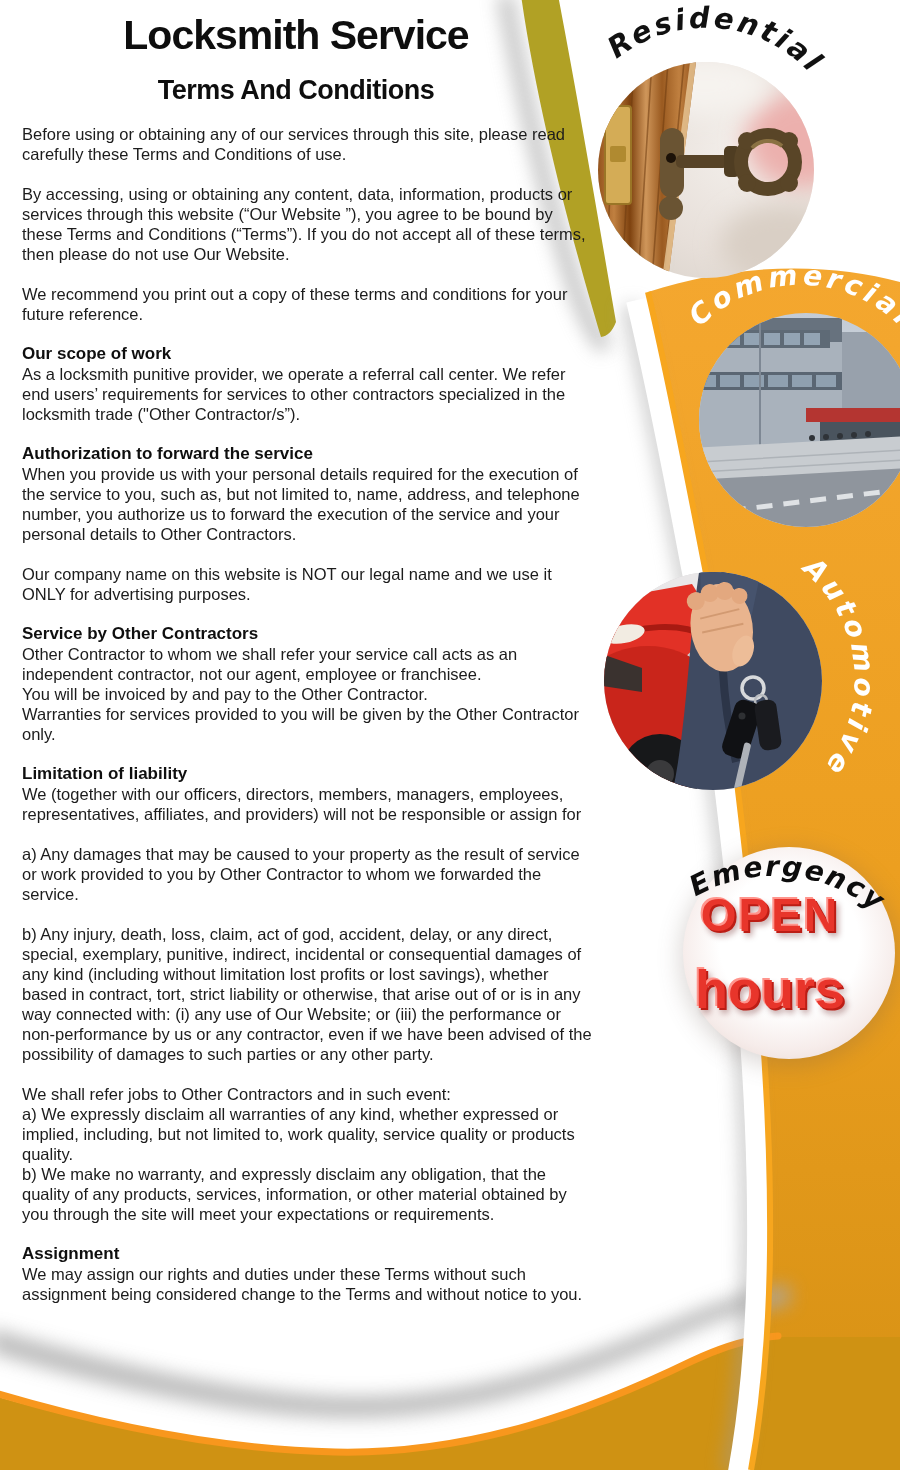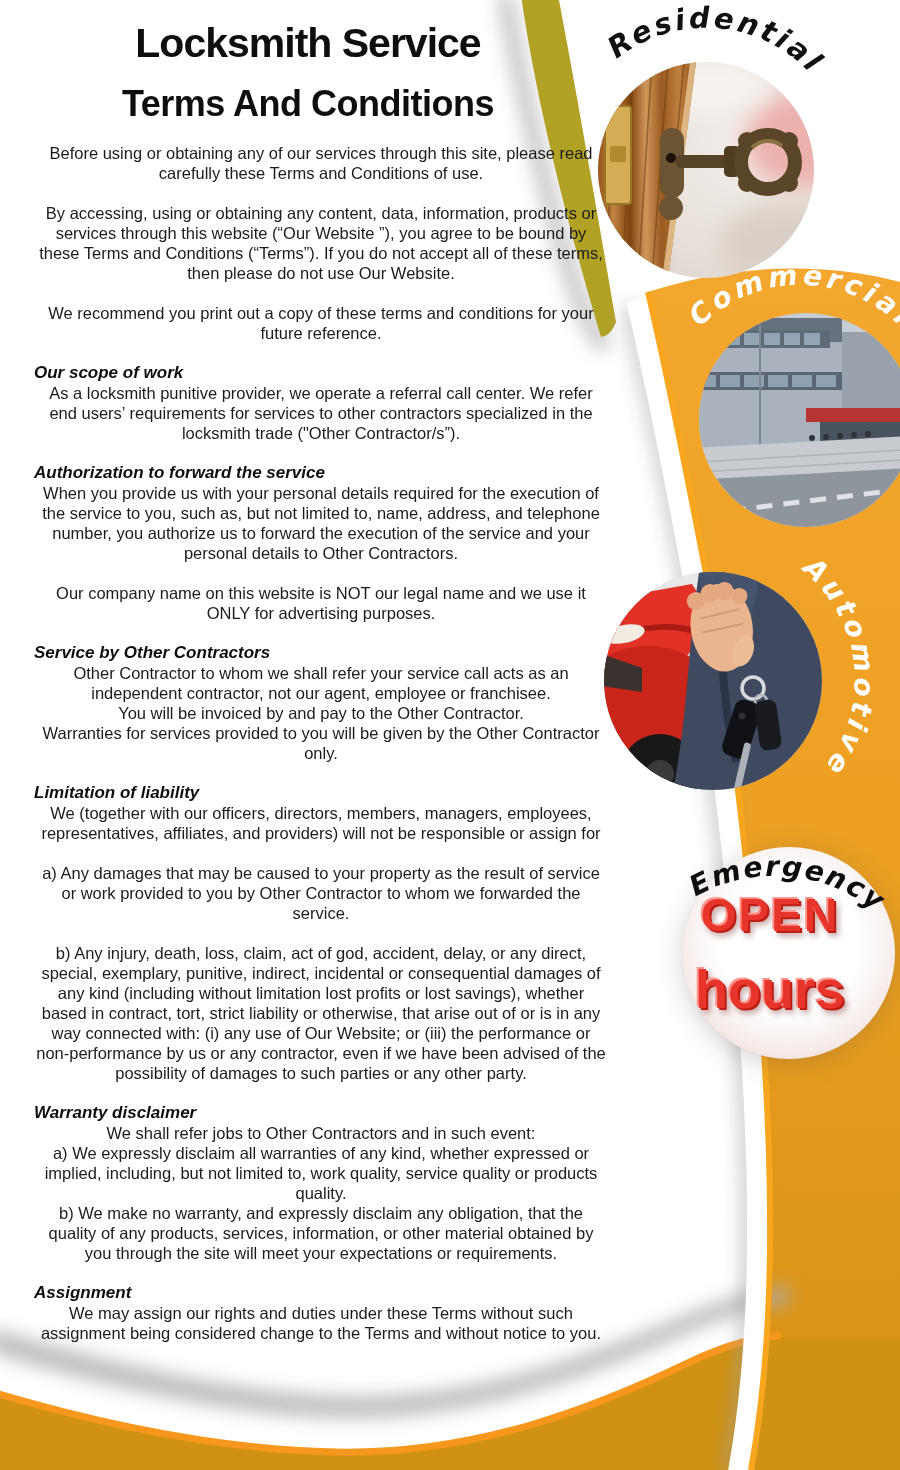--- a/index.html
+++ b/index.html
@@ -1,27 +1,27 @@
 <!DOCTYPE html>
 <html><head>
 <meta charset="utf-8">
 <style>
   html,body{margin:0;padding:0;background:#fff;}
   .page{position:relative;width:900px;height:1470px;overflow:hidden;background:#fff;
         font-family:"Liberation Sans",sans-serif;}
   svg.decor{position:absolute;left:0;top:0;z-index:0;}
 
-  .content{position:absolute;left:12px;top:0;width:618px;padding:12px 0 0 22px;z-index:2;color:#1c1c1c;}
+  .content{position:absolute;left:0;top:0;width:618px;padding:4px 0 0 22px;z-index:2;color:#1c1c1c;}
   .hdr{width:548px;text-align:center;}
   .hdr h1{font-size:41px;font-weight:bold;color:#0e0e0e;margin:8px 0 0;letter-spacing:-1px;}
-  .hdr h2{font-size:36px;font-weight:bold;color:#0e0e0e;margin:16px 0 18px;letter-spacing:-0.5px;}
+  .hdr h2{font-size:27px;font-weight:bold;color:#0e0e0e;margin:16px 0 18px;letter-spacing:-0.5px;}
   .blocks{width:574px;font-size:16.5px;line-height:20px;}
   .blocks section{margin:0 0 20px;}
-  .blocks h3{font-size:17px;line-height:20px;margin:0;font-weight:bold;color:#0f0f0f;font-style:italic;}
-  .blocks p{margin:0;text-align:center;}
+  .blocks h3{font-size:17px;line-height:20px;margin:0;font-weight:bold;color:#0f0f0f;}
+  .blocks p{margin:0;}
 
   .script{font-family:"DejaVu Sans",sans-serif;font-style:italic;font-weight:bold;}
 
   .open24{position:absolute;left:664px;top:848px;width:212px;height:212px;z-index:3;
           display:flex;flex-direction:column;justify-content:center;
           text-align:center;color:#e8352b;
           text-shadow:-2px -2px 0 #ff958d, 2px 2px 0 #bc1d15, 4px 5px 6px rgba(90,10,10,0.4);gap:26px;}
   .open24 .open{font-size:46px;font-weight:bold;letter-spacing:2px;line-height:0.9;}
   .open24 .n24{font-size:122px;font-weight:bold;line-height:0.84;letter-spacing:1px;}
   .open24 .hrs{font-size:54px;font-weight:bold;line-height:0.9;margin-top:3px;}
@@ -283,21 +283,20 @@
           <h3>Limitation of liability</h3>
           <p>We (together with our officers, directors, members, managers, employees, representatives, affiliates, and providers) will not be responsible or assign for</p>
         </section>
         <section>
           <p>a) Any damages that may be caused to your property as the result of service or work provided to you by Other Contractor to whom we forwarded the service.</p>
         </section>
         <section>
           <p>b) Any injury, death, loss, claim, act of god, accident, delay, or any direct, special, exemplary, punitive, indirect, incidental or consequential damages of any kind (including without limitation lost profits or lost savings), whether based in contract, tort, strict liability or otherwise, that arise out of or is in any way connected with: (i) any use of Our Website; or (iii) the performance or non-performance by us or any contractor, even if we have been advised of the possibility of damages to such parties or any other party.</p>
         </section>
         <section>
-          <h3>Warranty disclaimer</h3>
           <p>We shall refer jobs to Other Contractors and in such event:</p>
           <p>a) We expressly disclaim all warranties of any kind, whether expressed or implied, including, but not limited to, work quality, service quality or products quality.</p>
           <p>b) We make no warranty, and expressly disclaim any obligation, that the quality of any products, services, information, or other material obtained by you through the site will meet your expectations or requirements.</p>
         </section>
         <section>
           <h3>Assignment</h3>
           <p>We may assign our rights and duties under these Terms without such assignment being considered change to the Terms and without notice to you.</p>
         </section>
       </div>
   </div>

